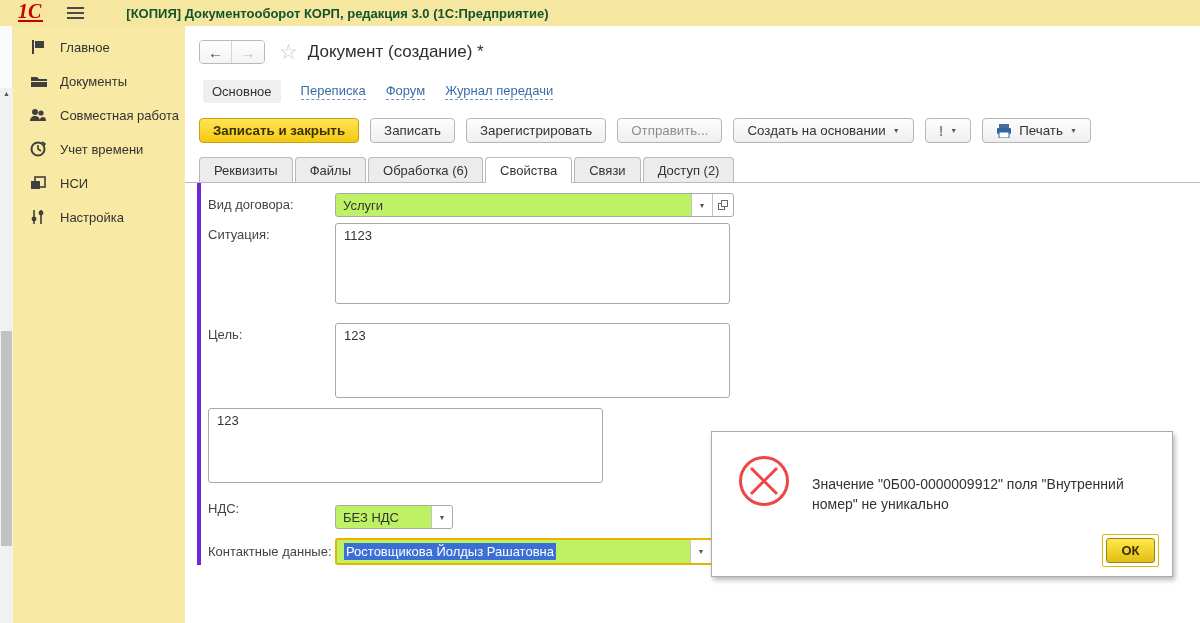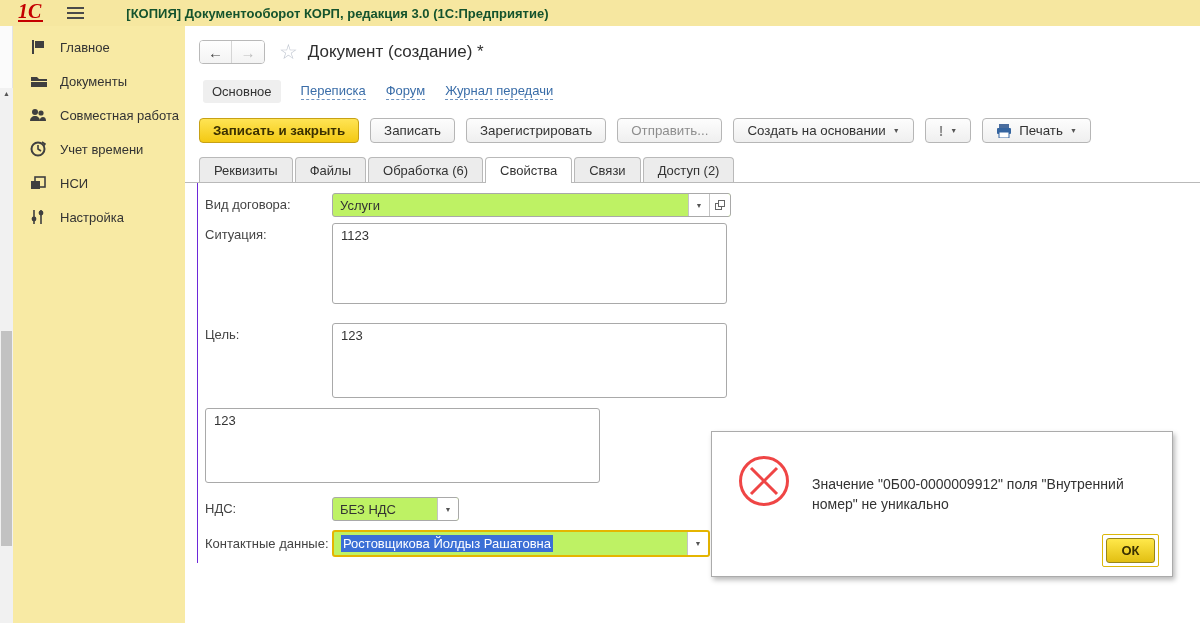--- a/index.html
+++ b/index.html
@@ -48,21 +48,21 @@
   .tbtn.primary { background:linear-gradient(#ffe454,#f3c913); border-color:#c7a115; font-weight:bold; color:#3b3000; }
   .tbtn.disabled { color:#8d8d8d; }
   .caret { font-size:7px; color:#555; }
   .excl { color:#8a8a8a; font-weight:bold; font-size:14px; }
   .printer-ic { width:16px; height:14px; }
 
   .tabstrip { display:flex; align-items:flex-end; padding:14px 0 0 14px; border-bottom:1px solid #b9b9b9; }
   .tab { height:25px; padding:0 14px; display:inline-flex; align-items:center; background:#ececec; border:1px solid #b9b9b9; border-bottom:none; border-radius:4px 4px 0 0; margin-right:2px; cursor:pointer; color:#333; }
   .tab.active { background:#fff; position:relative; margin-bottom:-1px; height:26px; z-index:2; }
 
-  .tab-panel { margin-left:12px; border-left:1px solid #6d28d9; padding:10px 0 0 7px; min-height:380px; }
+  .tab-panel { margin-left:12px; border-left:4px solid #6d28d9; padding:10px 0 0 7px; min-height:380px; }
   .form-row { display:flex; padding-left:0; }
   .form-label { width:127px; flex:0 0 127px; padding-top:4px; color:#444; }
 
   .combo { display:flex; border:1px solid #a9a9a9; border-radius:3px; height:24px; background:#bef264; overflow:hidden; }
   .combo-text { flex:1; padding:0 7px; display:flex; align-items:center; color:#333; }
   .combo-sect { width:21px; border-left:1px solid #c4c4c4; display:flex; align-items:center; justify-content:center; cursor:pointer; background:#fff; }
   .open-ic { position:relative; width:10px; height:10px; }
   .open-ic .sq1 { position:absolute; left:0; bottom:0; width:7px; height:7px; border:1px solid #666; background:#fff; }
   .open-ic .sq2 { position:absolute; right:0; top:0; width:7px; height:7px; border:1px solid #666; background:#fff; }
 
@@ -226,21 +226,21 @@
         <div class="form-label">Цель:</div>
         <div class="ta" style="width:395px;height:75px;">123</div>
       </div>
 
       <div class="form-row" style="margin-bottom:14px;">
         <div class="ta" style="width:395px;height:75px;">123</div>
       </div>
 
       <div class="form-row" style="margin-bottom:9px;">
         <div class="form-label">НДС:</div>
-        <div class="combo" style="width:127px;">
+        <div class="combo" style="width:118px;margin-top:8px;">
           <div class="combo-text">БЕЗ НДС</div>
           <div class="combo-sect">
               <span class="caret">▼</span>
             </div>
         </div>
       </div>
 
       <div class="form-row">
         <div class="form-label" style="padding-top:6px;">Контактные данные:</div>
         <div class="combo focused" style="width:378px;">

